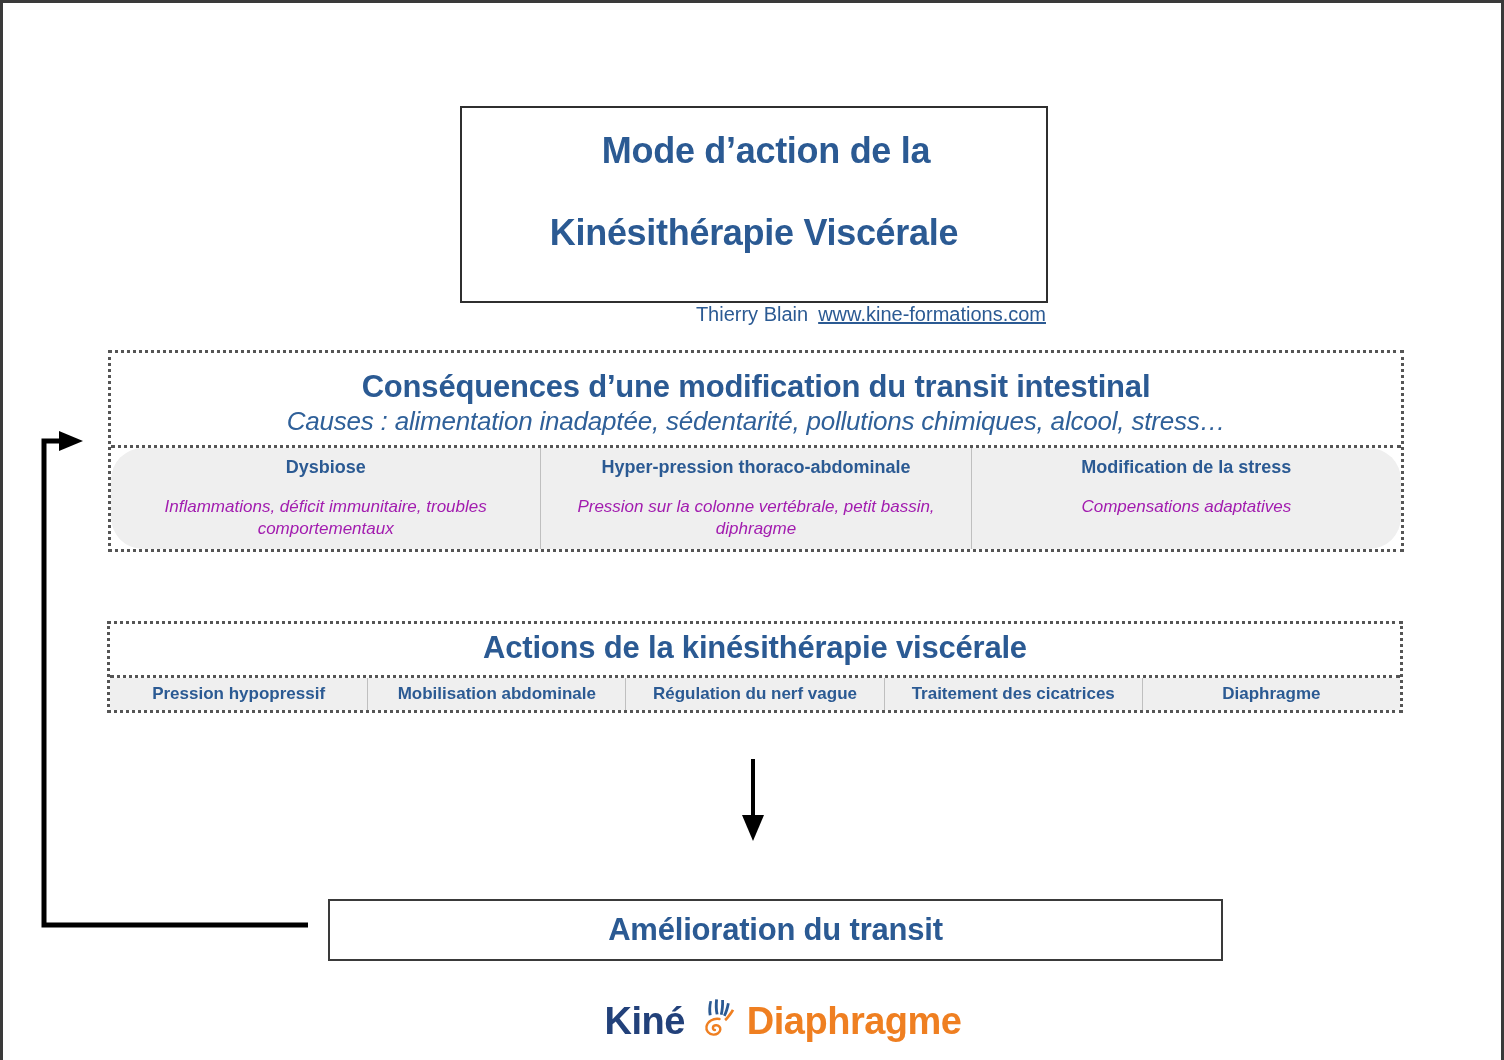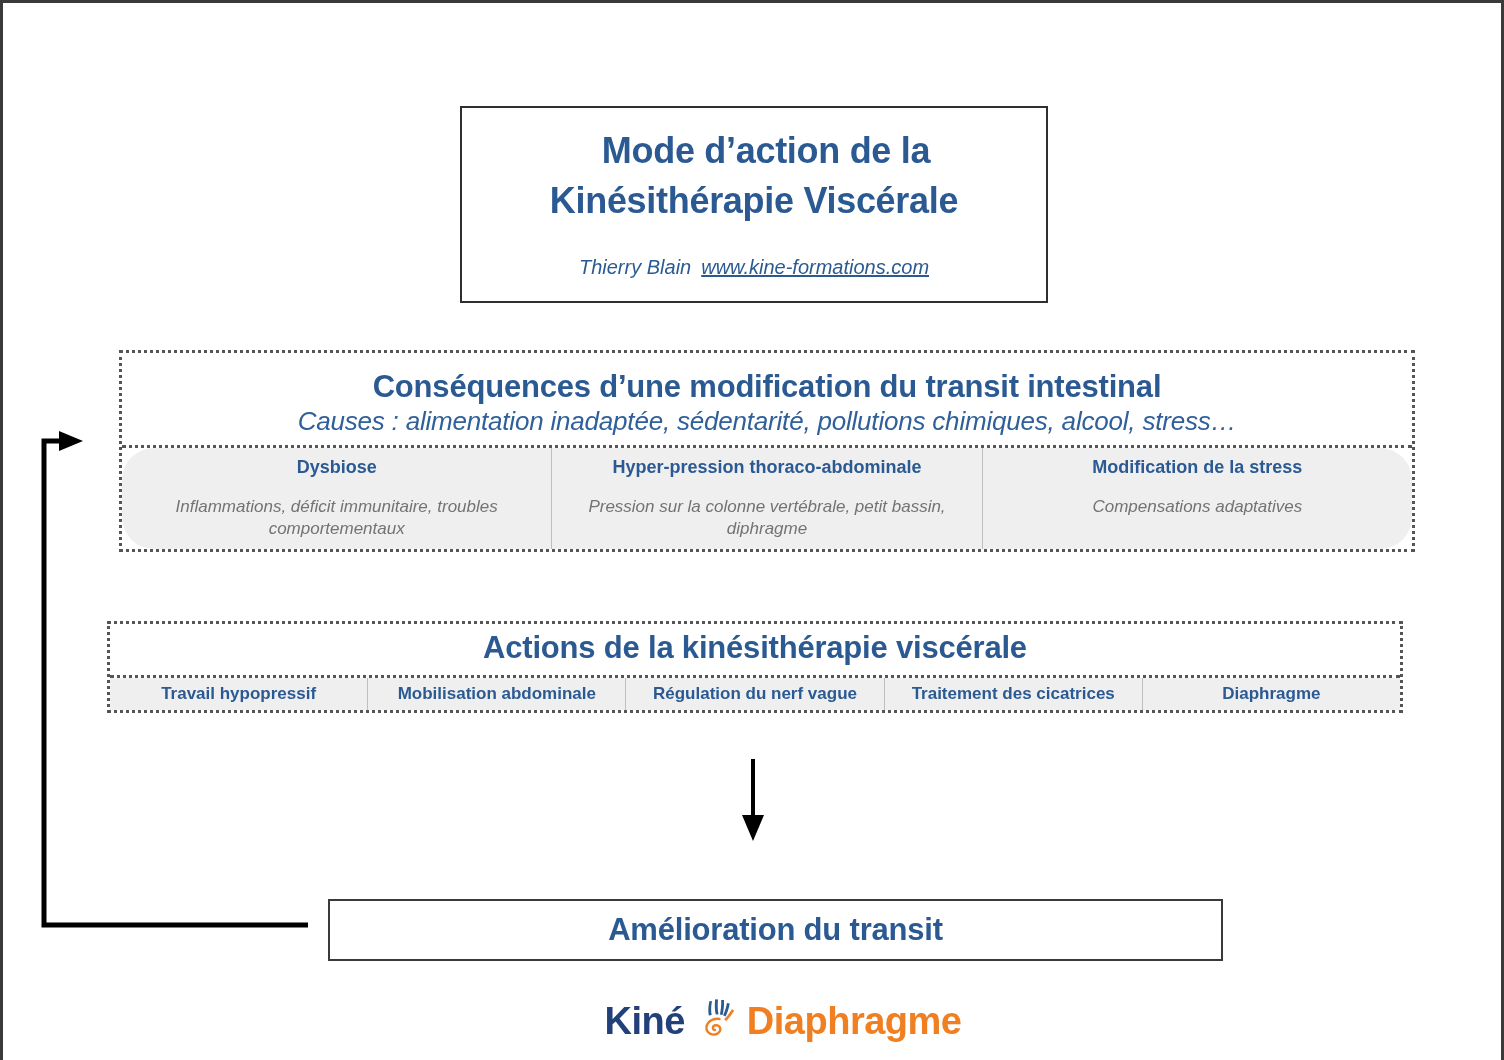--- a/index.html
+++ b/index.html
@@ -33,44 +33,45 @@
     border: 2px solid #2f2f2f;
     background: #ffffff;
     text-align: center;
   }
   #title-box .title-line {
     color: #2b5a93;
     font-weight: bold;
     font-size: 36px;
     line-height: 50px;
     letter-spacing: -0.3px;
+    margin-top: 32px;
   }
   #title-box .title-line.first { margin-top: 18px; padding-left: 24px; }
   #title-box .byline {
-    margin-top: 30px;
-    font-style: italic;
+    margin-top: 45px;
     font-size: 20px;
     color: #2b5a93;
+    text-align: right;
   }
   #title-box .byline .site {
     text-decoration: underline;
     margin-left: 10px;
   }
 
   
   .dotted-panel {
     position: absolute;
     box-sizing: border-box;
     border: 3px dotted #555555;
     background: #ffffff;
   }
 
   
   #consequences-panel {
-    left: 116px;
+    left: 105px;
     top: 347px;
     width: 1296px;
     height: 202px;
   }
   #consequences-header {
     height: 95px;
     box-sizing: border-box;
     border-bottom: 3px dotted #555555;
     text-align: center;
     background: #ffffff;
@@ -105,21 +106,21 @@
   }
   #consequences-columns .cons-col:last-child { border-right: none; }
   .cons-col .col-head {
     color: #2b5a93;
     font-weight: bold;
     font-size: 18px;
     line-height: 22px;
   }
   .cons-col .col-body {
     margin-top: 18px;
-    color: #737373;
+    color: #a21caf;
     font-style: italic;
     font-size: 17px;
     line-height: 22px;
   }
 
   
   #actions-panel {
     left: 104px;
     top: 618px;
     width: 1296px;
@@ -254,21 +255,21 @@
         <div class="col-body">Compensations adaptatives</div>
       </div>
     </div>
   </div>
 
   <div id="actions-panel" class="dotted-panel">
     <div id="actions-header">
       <div id="actions-title">Actions de la kinésithérapie viscérale</div>
     </div>
     <div id="actions-columns">
-      <div class="act-col">Travail hypopressif</div>
+      <div class="act-col">Pression hypopressif</div>
       <div class="act-col">Mobilisation abdominale</div>
       <div class="act-col">Régulation du nerf vague</div>
       <div class="act-col">Traitement des cicatrices</div>
       <div class="act-col">Diaphragme</div>
     </div>
   </div>
 
   <svg id="down-arrow" viewBox="0 0 30 84" xmlns="http://www.w3.org/2000/svg">
     <line x1="15" y1="0" x2="15" y2="62" stroke="#000000" stroke-width="4"></line>
     <polygon points="15,82 4,56 26,56" fill="#000000"></polygon>

